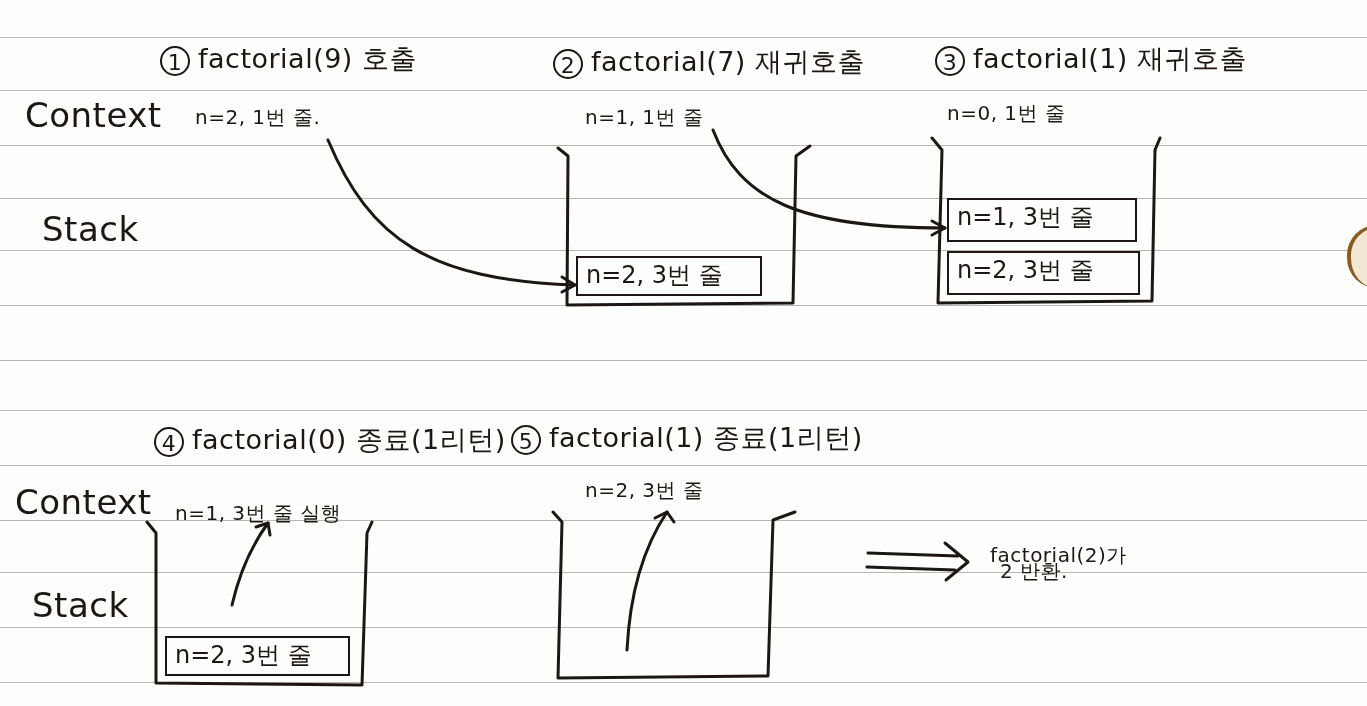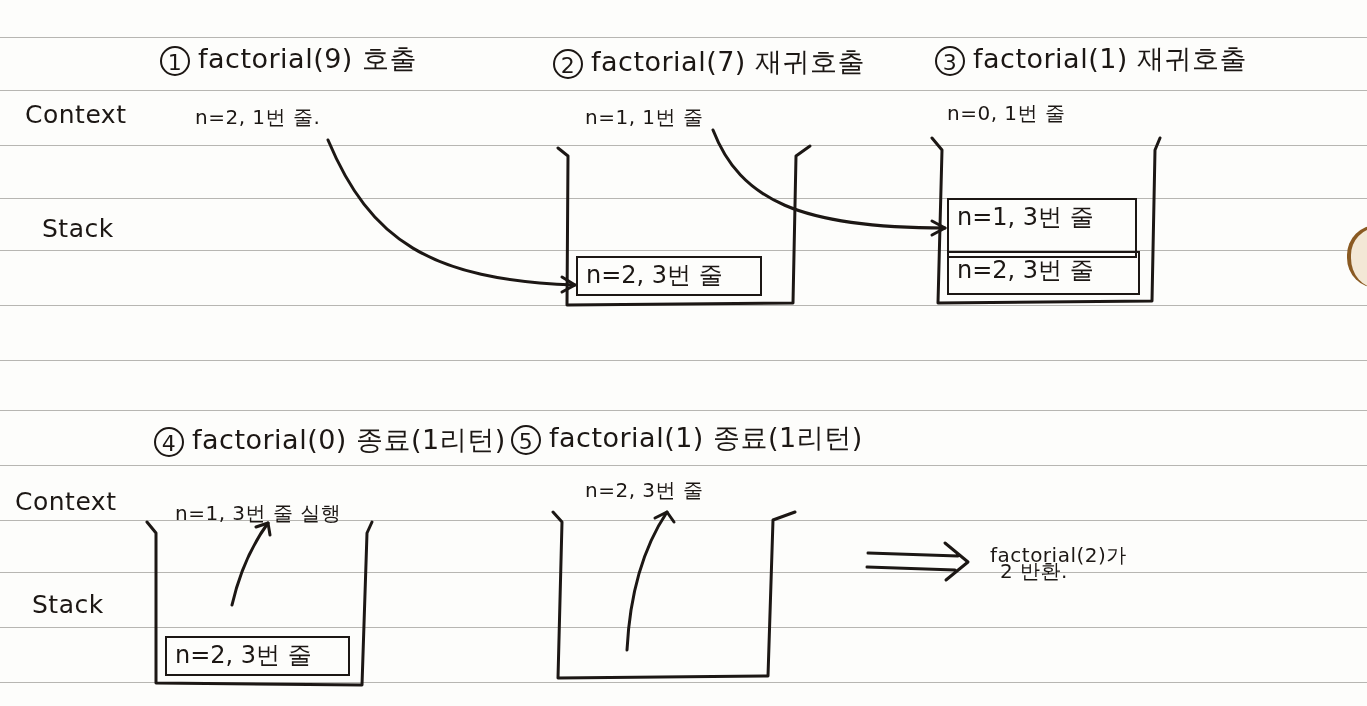--- a/index.html
+++ b/index.html
@@ -5,21 +5,21 @@
   html, body { margin: 0; padding: 0; }
   body {
     width: 1367px; height: 706px; position: relative; overflow: hidden;
     background: #fdfdfb;
     font-family: "DejaVu Sans", sans-serif;
     color: #1c1714;
   }
   .rule { position: absolute; left: 0; width: 1367px; height: 1px; background: #b7b6b2; }
   .txt { position: absolute; white-space: nowrap; font-size: 20px; line-height: 30px; letter-spacing: 0.5px; }
   .title { font-size: 27px; }
-  .label { font-size: 25px; }
+  .label { font-size: 34px; }
   .circ {
     display: inline-block; width: 30px; height: 30px; border: 2px solid #1c1714; border-radius: 50%;
     text-align: center; line-height: 30px; font-size: 22px; margin-right: 8px; box-sizing: border-box;
     vertical-align: middle;
   }
   .frame { position: absolute; top: 0; left: 0; }
   .frame svg { overflow: visible; }
   .box {
     position: absolute; border: 2.5px solid #1c1714; box-sizing: border-box;
     font-size: 24px; line-height: 34px; padding-left: 8px; white-space: nowrap;
@@ -63,21 +63,21 @@
 <div class="txt title" style="left:553px;top:47px">
   <span class="circ">2</span><span>factorial(7) 재귀호출</span>
 </div>
 <div class="txt" style="left:585px;top:102px">n=1, 1번 줄</div>
 <div class="box" style="left:576px;top:256px;width:186px;height:40px">n=2, 3번 줄</div>
 
 <div class="txt title" style="left:935px;top:44px">
   <span class="circ">3</span><span>factorial(1) 재귀호출</span>
 </div>
 <div class="txt" style="left:947px;top:98px">n=0, 1번 줄</div>
-<div class="box" style="left:947px;top:198px;width:190px;height:60px">n=1, 3번 줄</div>
+<div class="box" style="left:947px;top:198px;width:190px;height:44px">n=1, 3번 줄</div>
 <div class="box" style="left:947px;top:251px;width:193px;height:44px">n=2, 3번 줄</div>
 
 <div class="txt title" style="left:154px;top:425px">
   <span class="circ">4</span><span>factorial(0) 종료(1리턴)</span>
 </div>
 <div class="txt" style="left:175px;top:498px">n=1, 3번 줄 실행</div>
 <div class="box" style="left:165px;top:636px;width:185px;height:40px">n=2, 3번 줄</div>
 
 <div class="txt title" style="left:511px;top:423px">
   <span class="circ">5</span><span>factorial(1) 종료(1리턴)</span>

